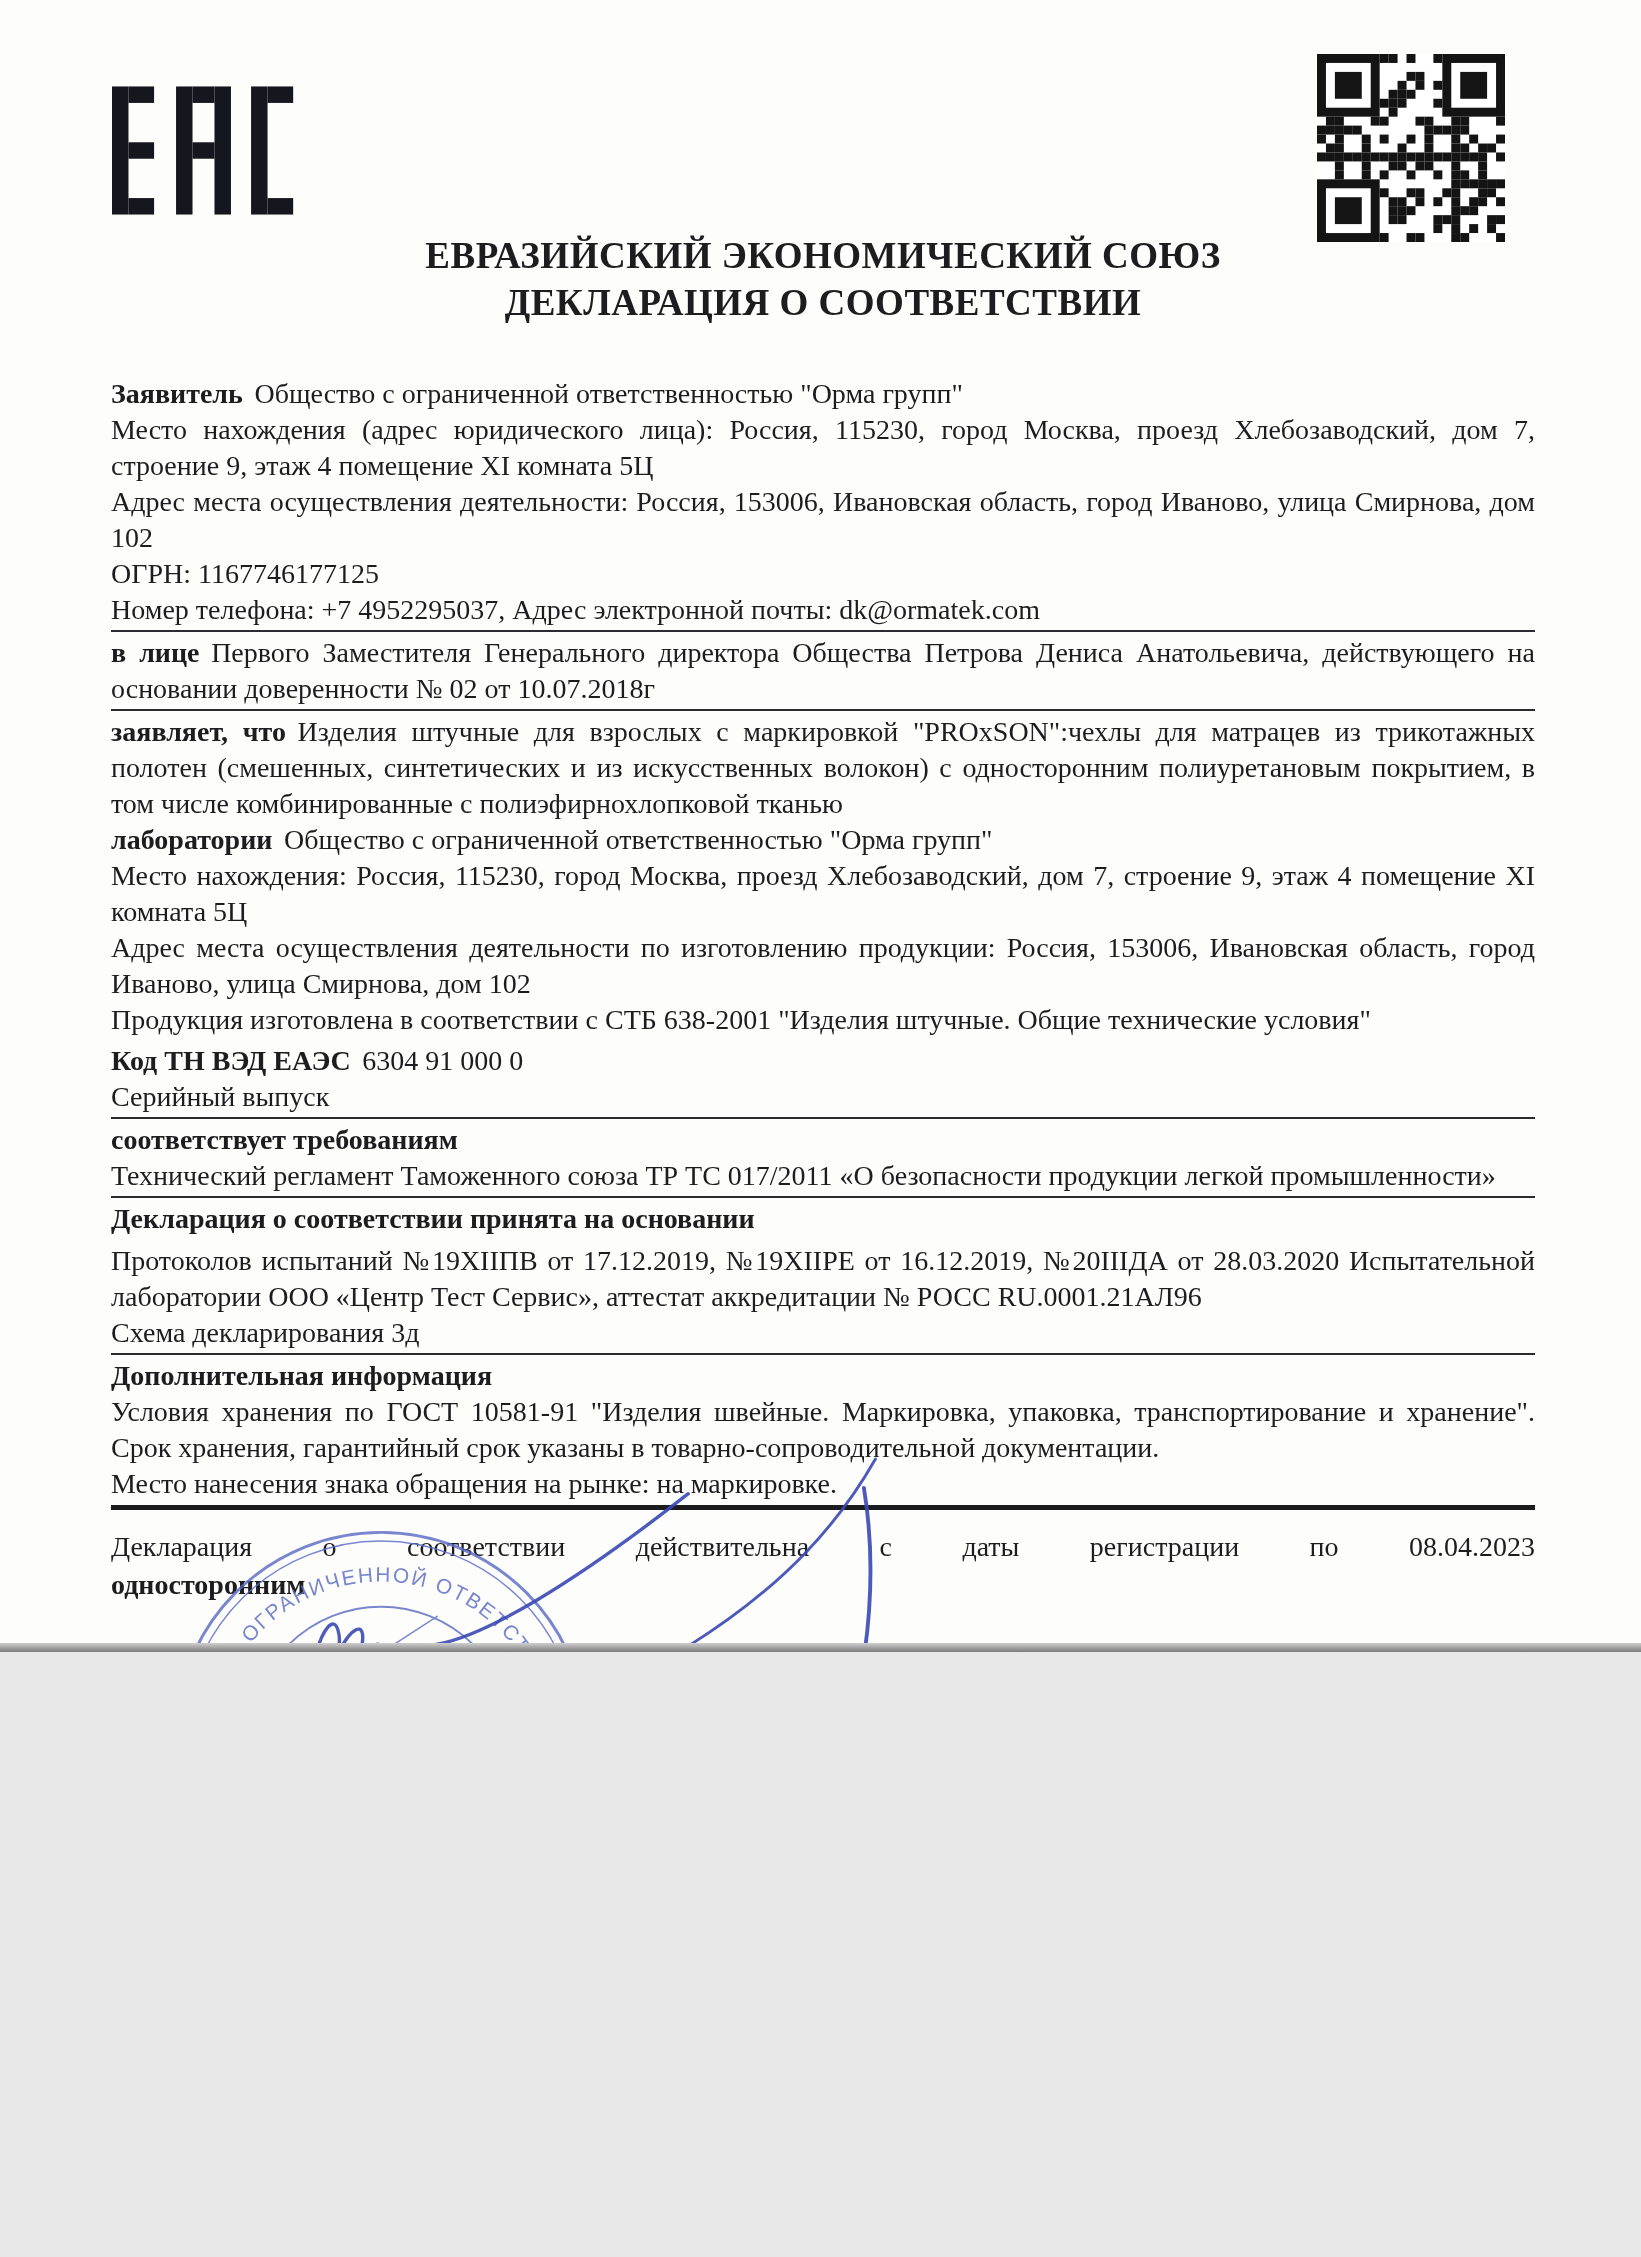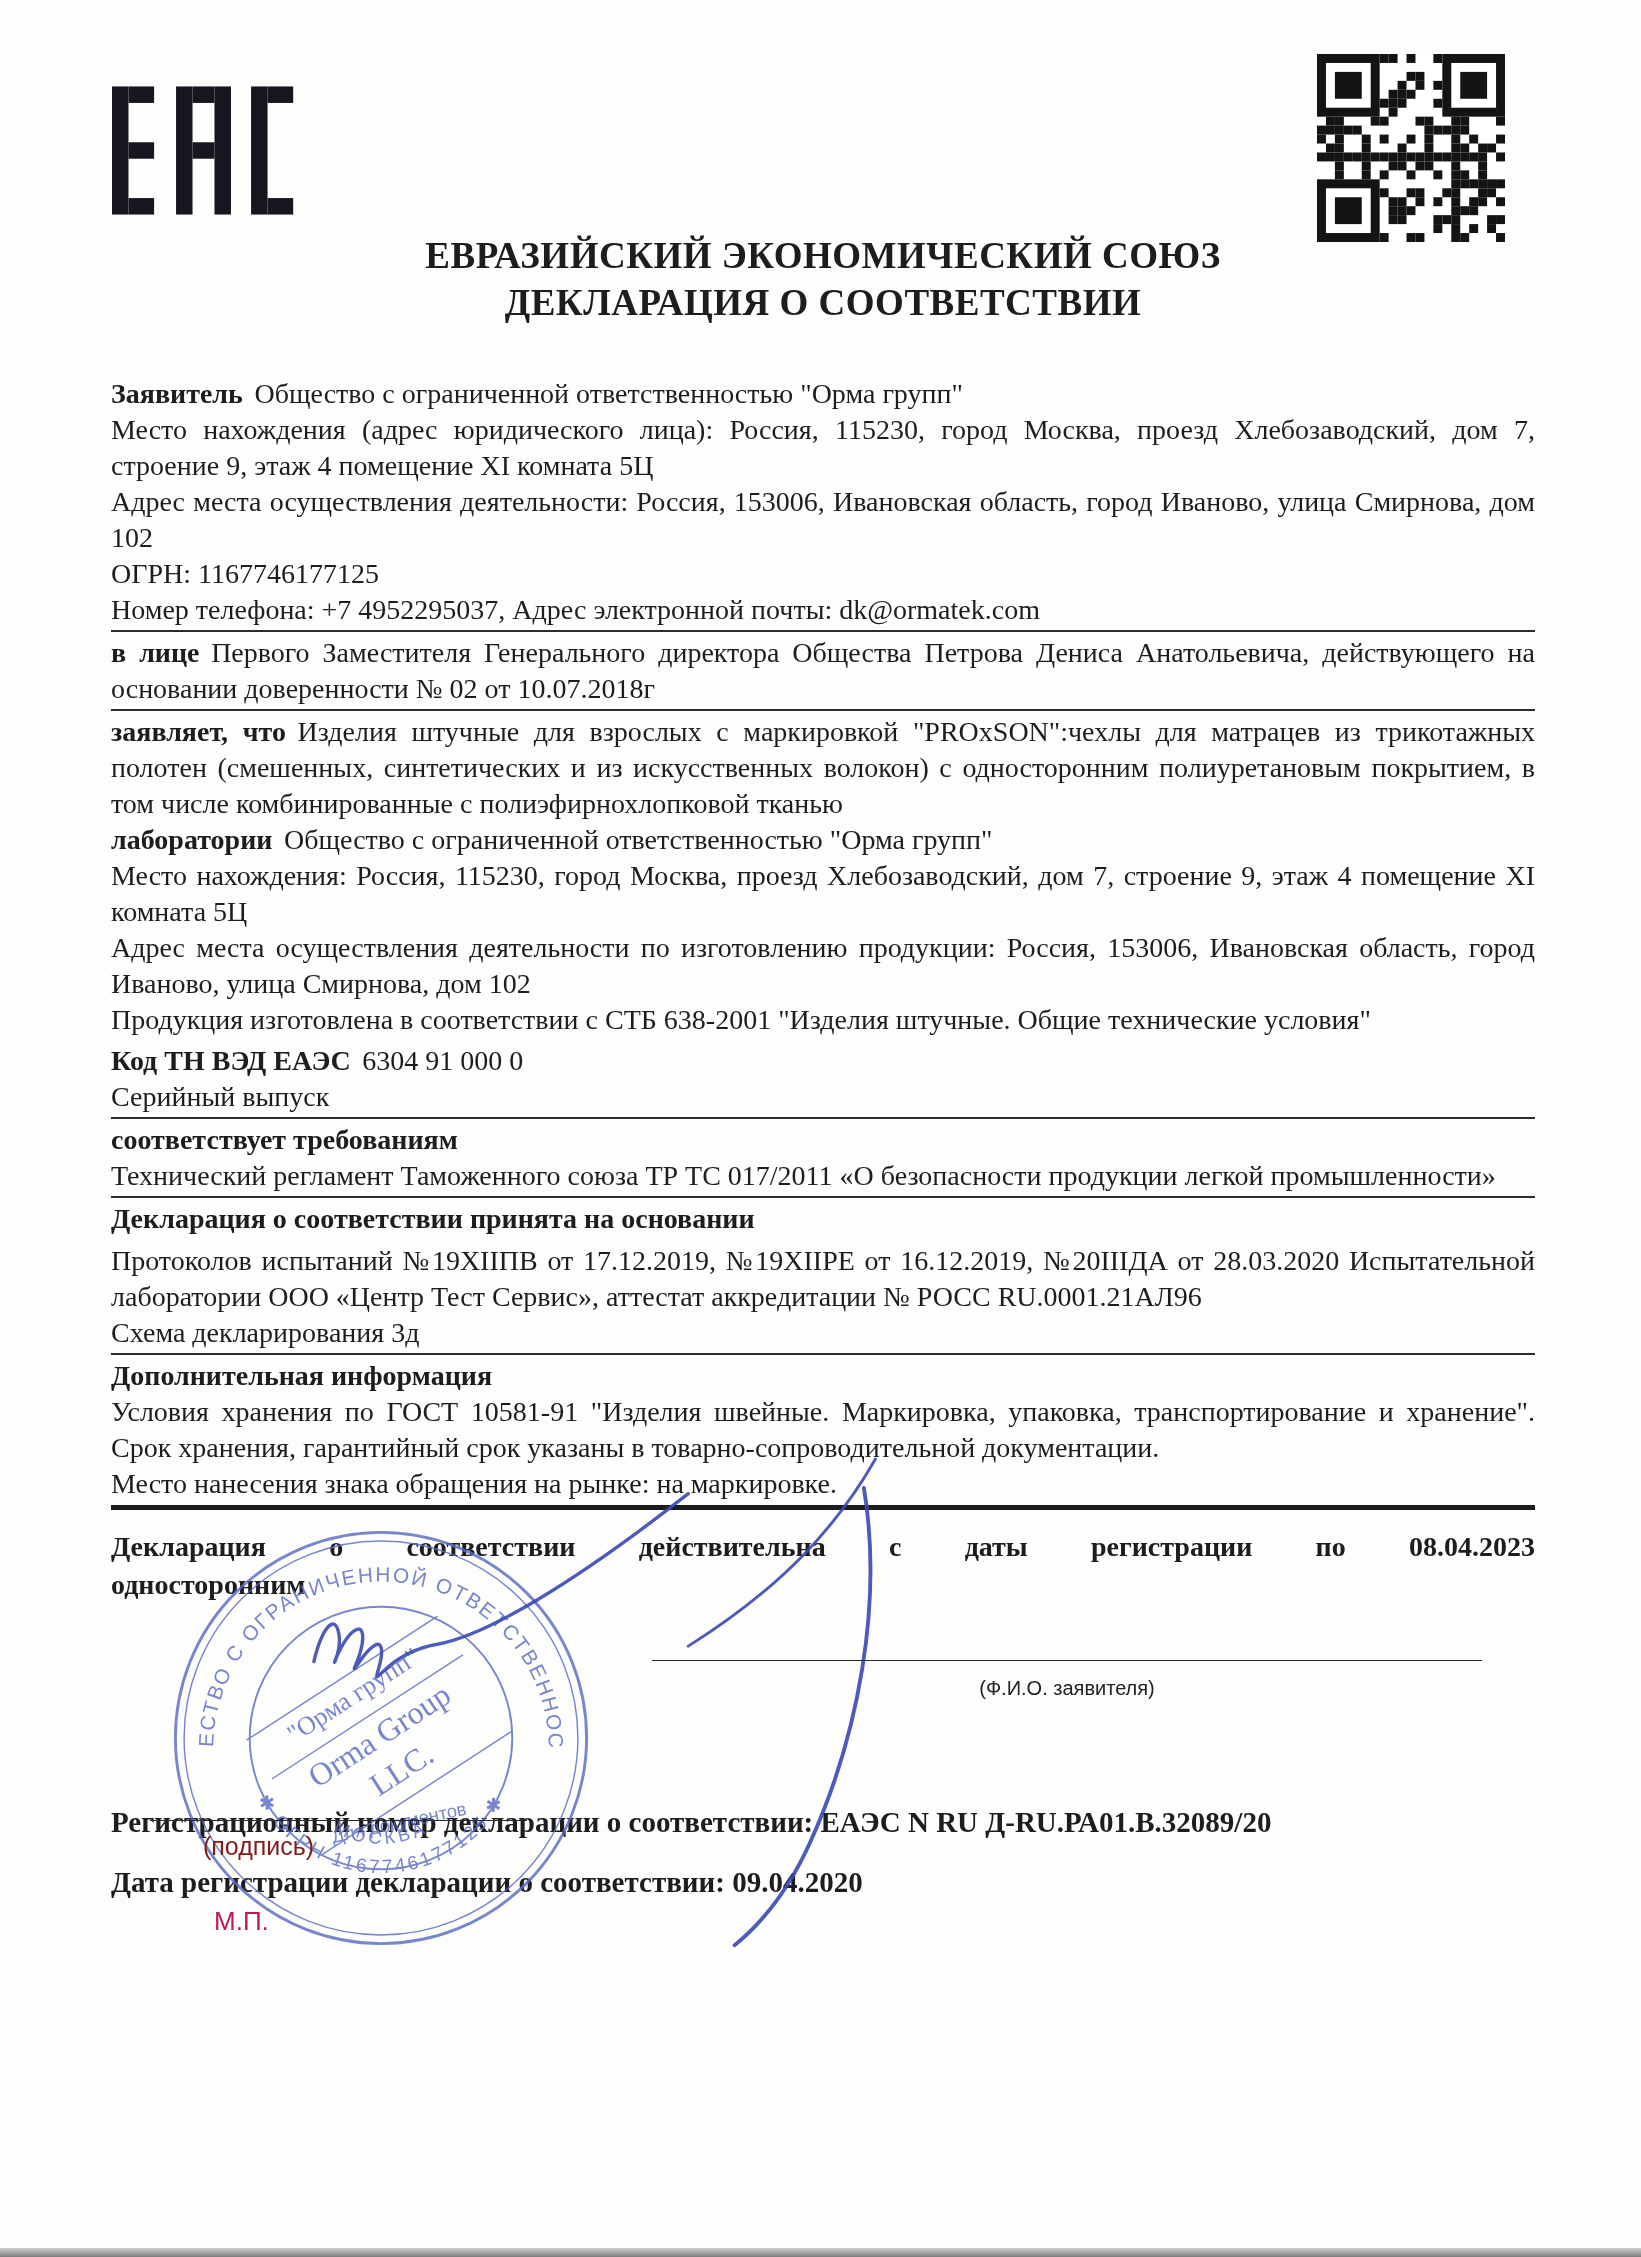--- a/index.html
+++ b/index.html
@@ -1,31 +1,31 @@
 <!DOCTYPE html>
 <html><head>
 <meta charset="utf-8">
 <style>
   html,body{margin:0;padding:0;background:#e8e8e8;}
-  .page{position:relative;width:1641px;height:2257px;margin:0 auto;background:#fdfdfc;
+  .page{position:relative;width:1641px;height:1652px;margin:0 auto;background:#fdfdfc;
         box-sizing:border-box;padding:82px 106px 0 111px;overflow:hidden;
         font-family:"Liberation Serif",serif;font-size:28px;line-height:36px;color:#1d1d20;}
   p{margin:0;}
   .just{text-align:justify;}
   .b{font-weight:700;}
   .gap{margin-right:11.6px;}
   hr.sep{border:none;border-top:2.9px solid #2b2b30;margin:1.9px 0 2.9px 0;}
   hr.sep.thick{border-top:5.8px solid #1c1c1f;margin:3.9px 0 4.8px 0;}
   .eac-logo{position:absolute;left:112px;top:83px;}
   .qr{position:absolute;left:1317px;top:54px;}
   .title{margin-top:150px;text-align:center;font-weight:700;font-size:37px;line-height:47px;letter-spacing:0.5px;}
   .applicant{margin-top:50px;}
   .tnved{margin-top:5.8px;}
   .proto{margin-top:5.8px;}
-  .validity-l1{font-weight:700;text-align:justify;text-align-last:justify;line-height:38px;margin-top:18px;}
+  .validity-l1{font-weight:400;text-align:justify;text-align-last:justify;line-height:38px;margin-top:18px;}
   .validity-l2{font-weight:700;line-height:38px;}
   .sigblock{position:relative;height:198px;}
   .sig-line{position:absolute;left:39px;top:216px;width:377px;border-top:1.9px solid #2a2a2e;height:0;}
   .sig-caption{position:absolute;left:92px;top:224px;font-family:Liberation Sans, sans-serif;font-size:25px;color:#7f1d1d;}
   .mp{position:absolute;left:103px;top:299px;font-family:"Liberation Sans",sans-serif;font-size:26px;color:#be185d;}
   .fio{position:absolute;left:541px;top:11.6px;width:830px;text-align:center;}
   .fio-line{position:absolute;left:541px;top:56px;width:830px;border-top:1.9px solid #2a2a2e;height:0;}
   .fio-caption{position:absolute;left:541px;top:66px;width:830px;text-align:center;
                font-family:"Liberation Sans",sans-serif;font-size:20px;color:#222;}
   .stamp{position:absolute;left:48px;top:-88px;opacity:.82;}

